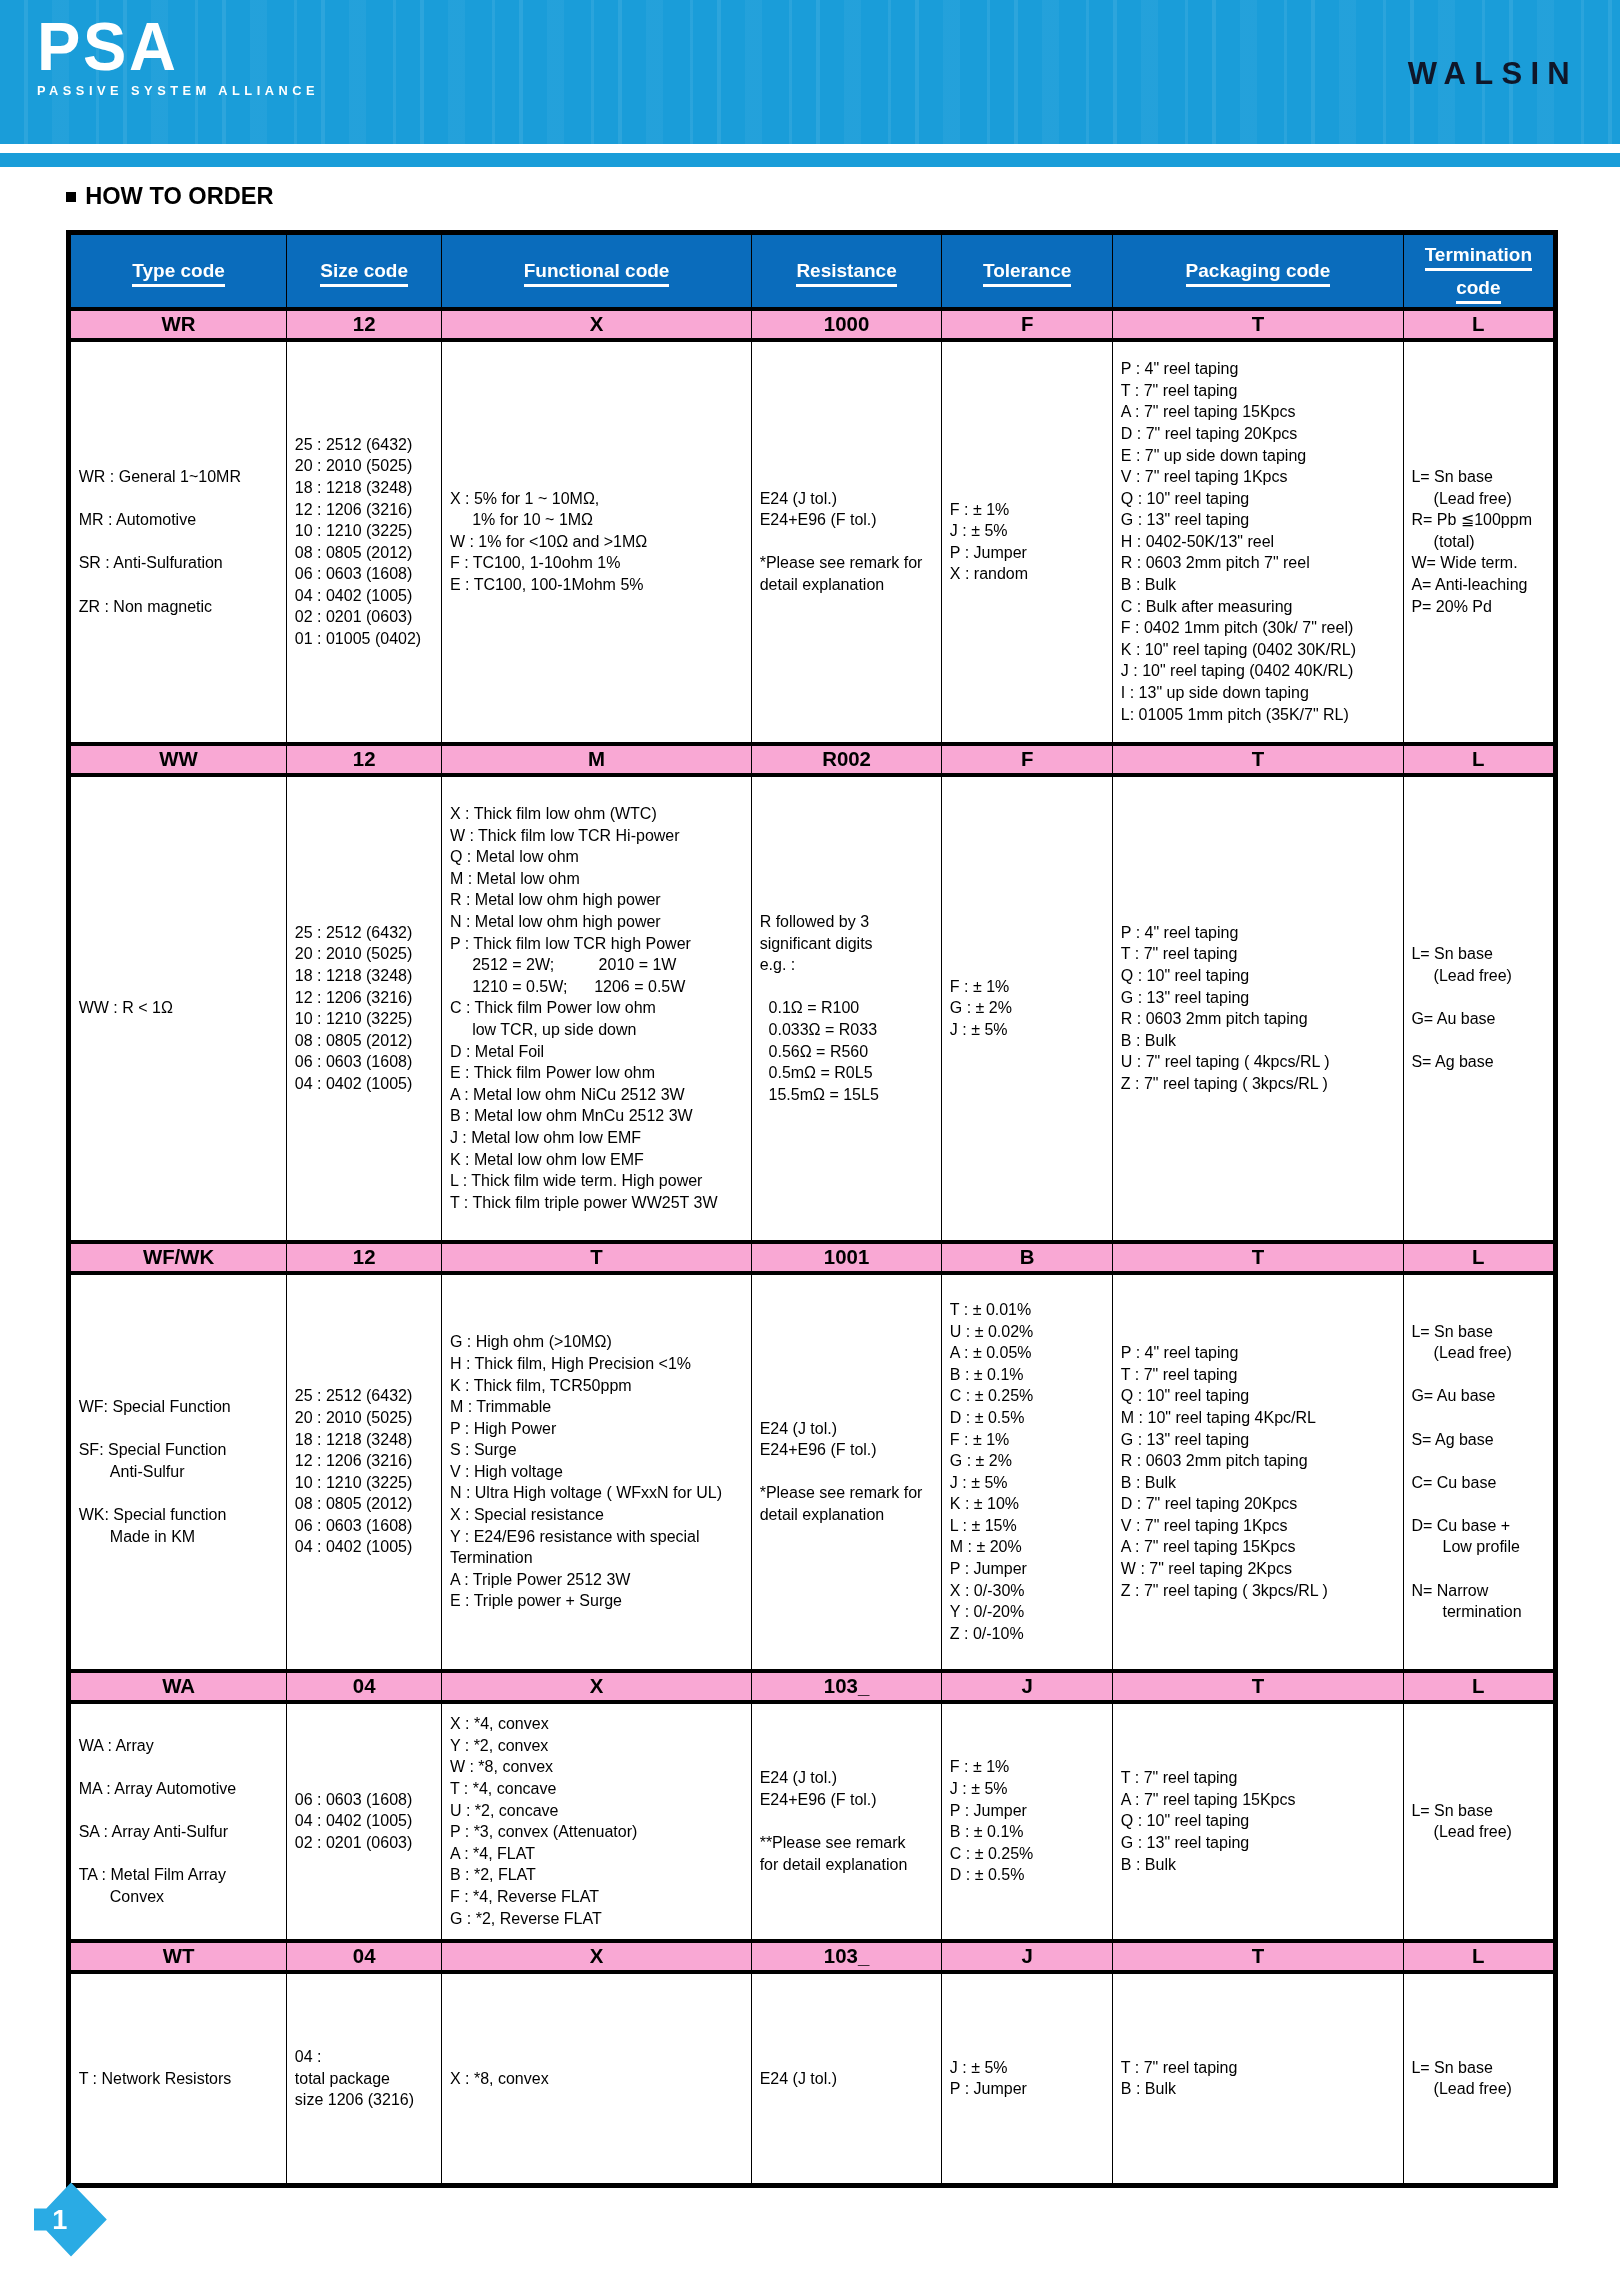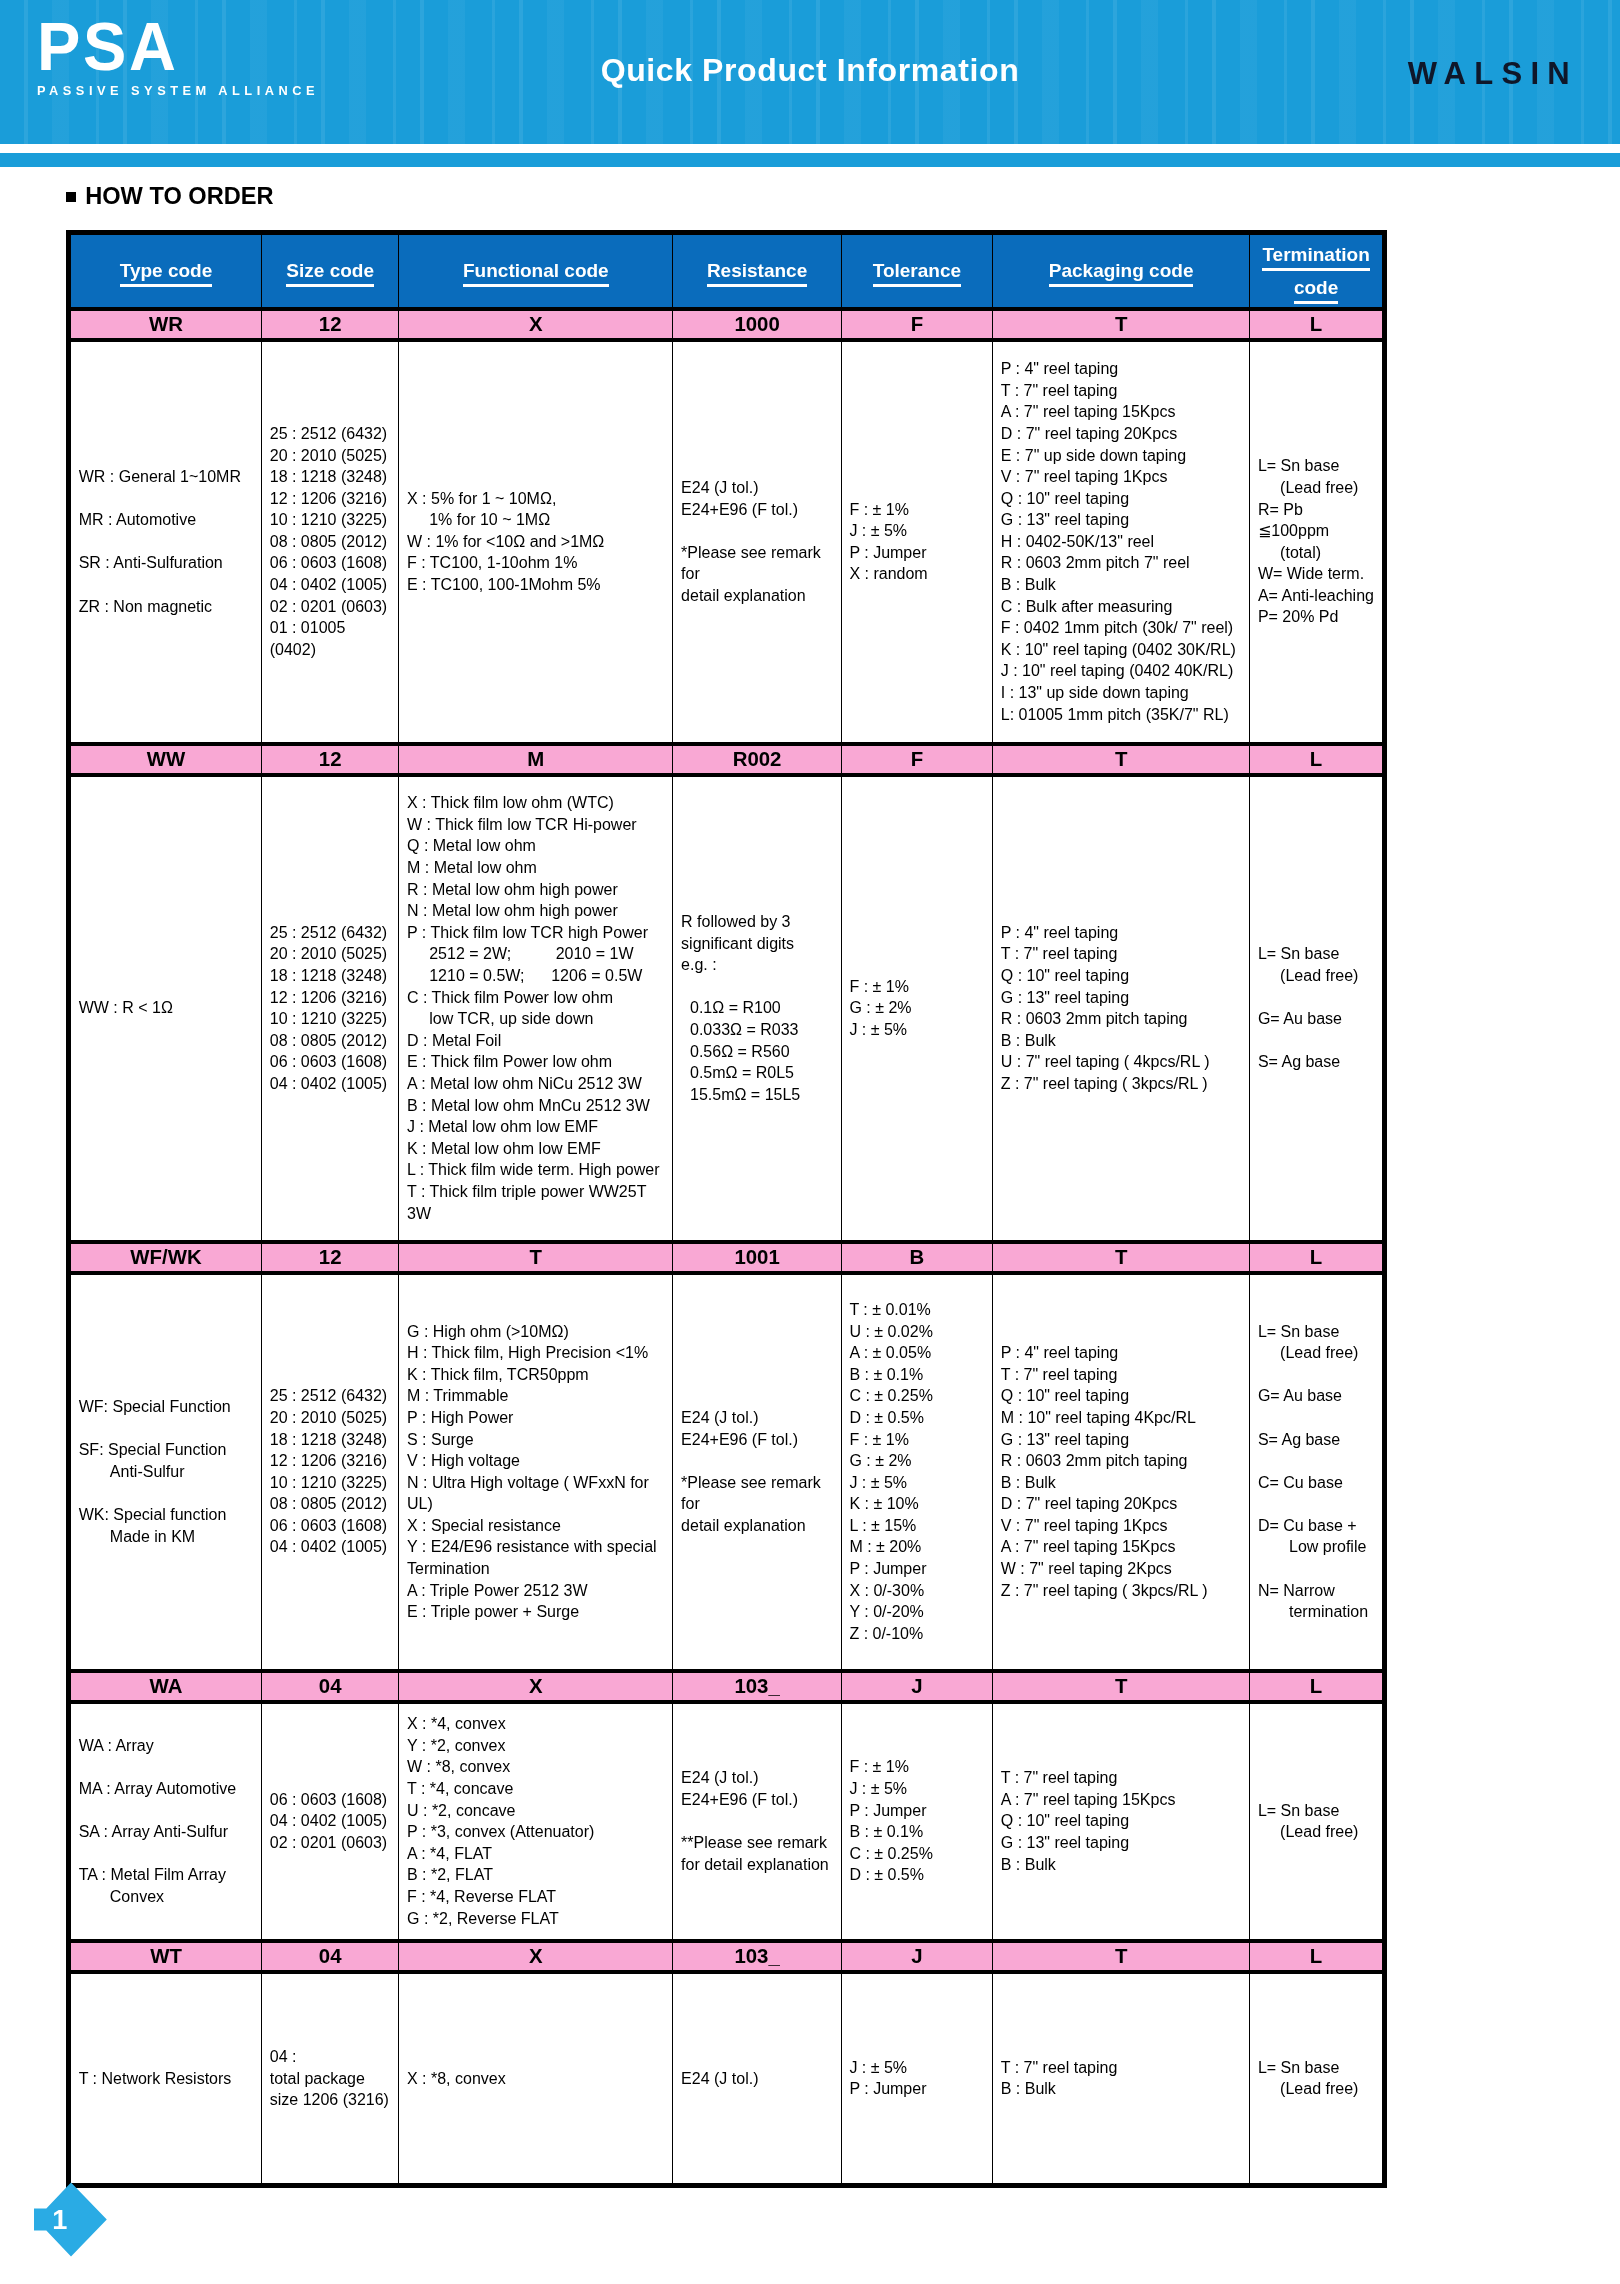--- a/index.html
+++ b/index.html
@@ -20,21 +20,21 @@
   .psa .subtitle{font-size:12.8px;letter-spacing:4.5px;margin-top:3.8px;font-weight:bold;}
   .banner-title{position:absolute;left:0;right:0;top:52px;text-align:center;
     color:#fff;font-size:32px;font-weight:bold;letter-spacing:0.6px;}
   .walsin{position:absolute;right:42px;top:56px;color:#0f172a;font-size:31px;
     font-weight:bold;letter-spacing:8.3px;}
   .banner-stripe{position:absolute;left:0;top:153px;width:1620px;height:14px;background:#1a9dd9;}
   
   .how-to-order{position:absolute;left:66px;top:183px;font-size:23.6px;font-weight:bold;letter-spacing:0;}
   .sq{display:inline-block;width:10.2px;height:10.2px;background:#000;margin-right:9px;vertical-align:1.9px;}
   
-  table.order{position:absolute;left:66px;top:230px;width:1321px;
+  table.order{position:absolute;left:66px;top:230px;width:1492px;
     border-collapse:collapse;table-layout:fixed;border:5.1px solid #000;}
   th,td{border:1.9px solid #000;border-top-width:4.5px;border-bottom-width:4.5px;overflow:hidden;}
   th{background:#0a6cbc;color:#fff;font-size:19px;font-weight:bold;text-align:center;
     vertical-align:middle;padding:2.6px;line-height:1.75;}
   th span{border-bottom:3.2px solid #fff;padding-bottom:3.2px;}
   td.ex{background:#f9a8d4;font-size:20.4px;font-weight:bold;text-align:center;vertical-align:middle;}
   td.det{background:#fff;font-size:16px;font-weight:normal;text-align:left;vertical-align:middle;
     padding:5.1px 7.7px;}
   td.det div{white-space:pre-wrap;line-height:1.35;}
   tr.r-hdr{height:70px;}
@@ -49,21 +49,20 @@
 </style>
 </head>
 <body>
 
 <div class="banner">
   <div class="streaks"></div>
   <div class="psa">
     <div class="acronym">PSA</div>
     <div class="subtitle">PASSIVE SYSTEM ALLIANCE</div>
   </div>
-  <div class="banner-title">Quick Product Information</div>
   <div class="walsin">WALSIN</div>
 </div>
 <div class="banner-stripe"></div>
 
 <div class="how-to-order"><span class="sq"></span><span>HOW TO ORDER</span></div>
 
 <table class="order">
   <colgroup>
     <col style="width:14.67%">
       <col style="width:10.43%">

